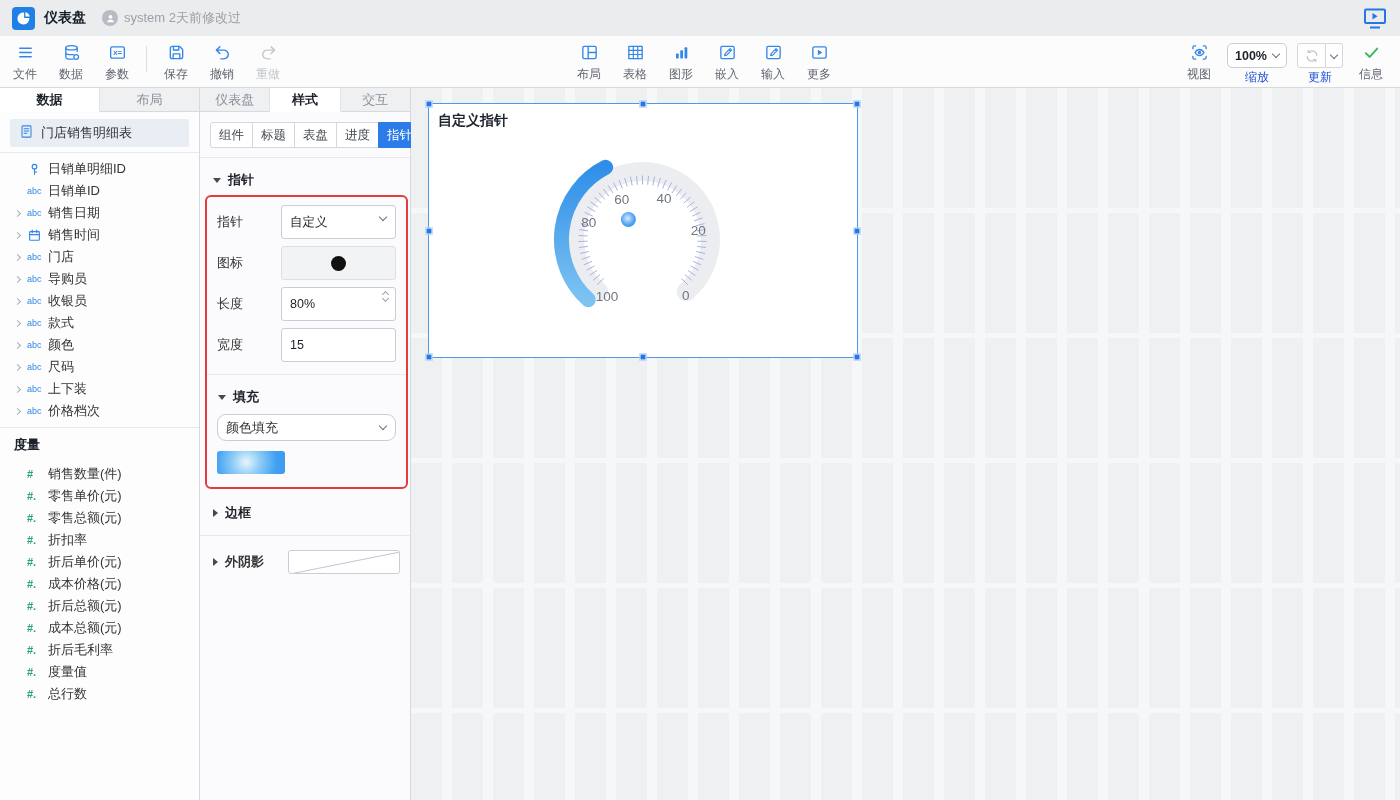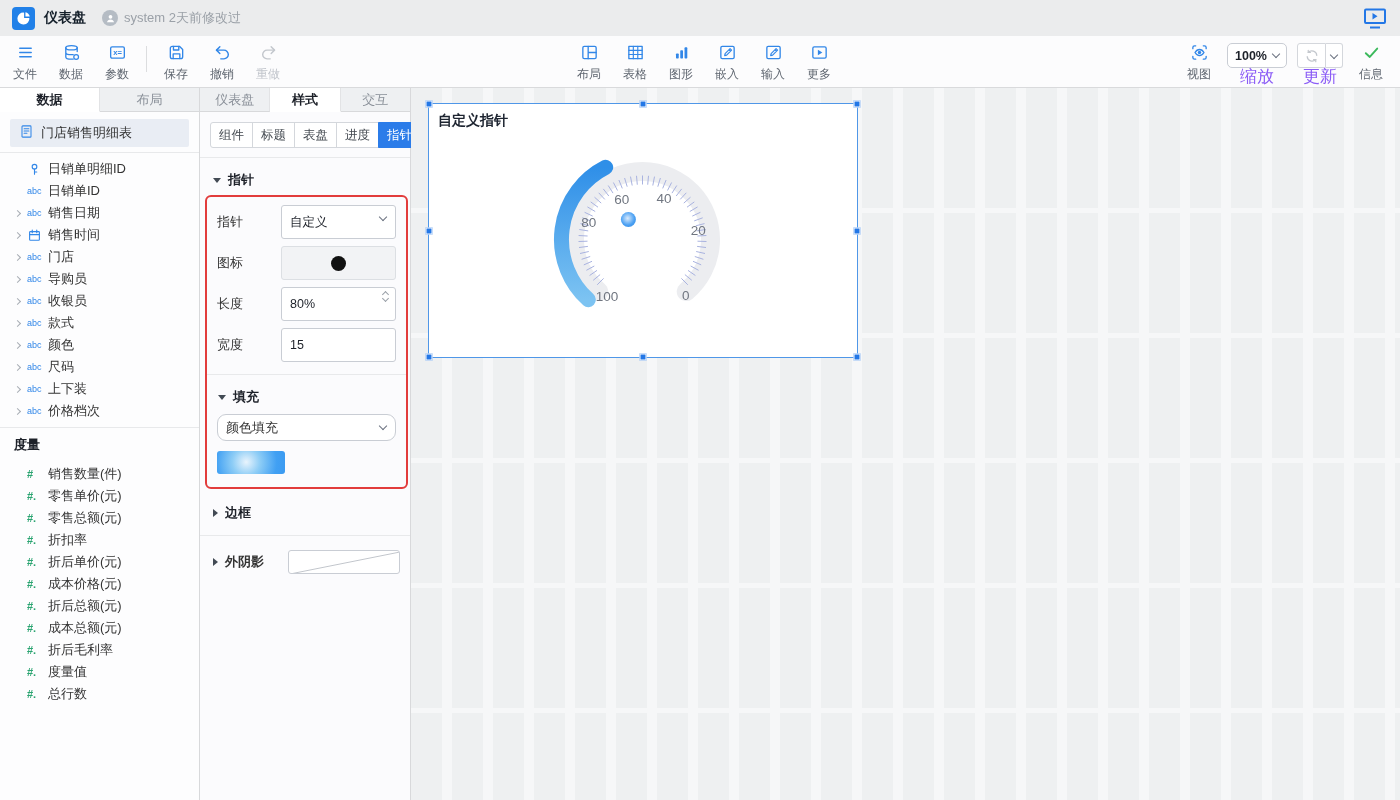--- a/index.html
+++ b/index.html
@@ -19,21 +19,21 @@
   .tb-group { position:absolute; top:0; display:flex; align-items:flex-start; }
   .tb-left { left:2px; }
   .tb-center { left:566px; }
   .tb-right { right:6px; }
   .tb-btn { width:46px; display:flex; flex-direction:column; align-items:center; padding-top:7px; gap:2px; cursor:pointer; }
   .tb-btn .lbl { font-size:12px; color:#5f6670; line-height:14px; }
   .tb-btn.disabled { cursor:default; }
   .tb-btn.disabled .lbl { color:#c0c4cb; }
   .tb-sep { width:1px; height:26px; background:#dcdddf; margin:10px 6px 0 6px; }
   .tb-col { display:flex; flex-direction:column; align-items:center; padding-top:7px; gap:2px; margin:0 5px; }
-  .tb-col .lbl { font-size:17px; color:#8b5cf6; line-height:14px;font-family:Liberation Serif, serif; }
+  .tb-col .lbl { font-size:12px; color:#1d4ed8; line-height:14px;font-family:Liberation Serif, serif; }
   .zoom-box { height:25px; border:1px solid #c9cdd4; border-radius:5px; background:#fff; display:flex; align-items:center; padding:0 7px; gap:6px; font-size:12.5px; font-weight:bold; color:#1d2129; cursor:pointer; }
   .split { display:flex; }
   .split-part { height:25px; border:1px solid #d4d7dc; background:#fff; display:flex; align-items:center; justify-content:center; cursor:pointer; }
   .split-main { width:29px; border-radius:3px 0 0 3px; }
   .split-arrow { width:17px; border-left:none; border-radius:0 3px 3px 0; }
   .chev { display:inline-block; width:6px; height:6px; border-right:1.4px solid #6b7280; border-top:1.4px solid #6b7280; }
   .chev-down { transform:rotate(135deg); margin-top:-3px; }
   .chev-right { transform:rotate(45deg); width:5px; height:5px; border-color:#a7acb4; }
 
   

